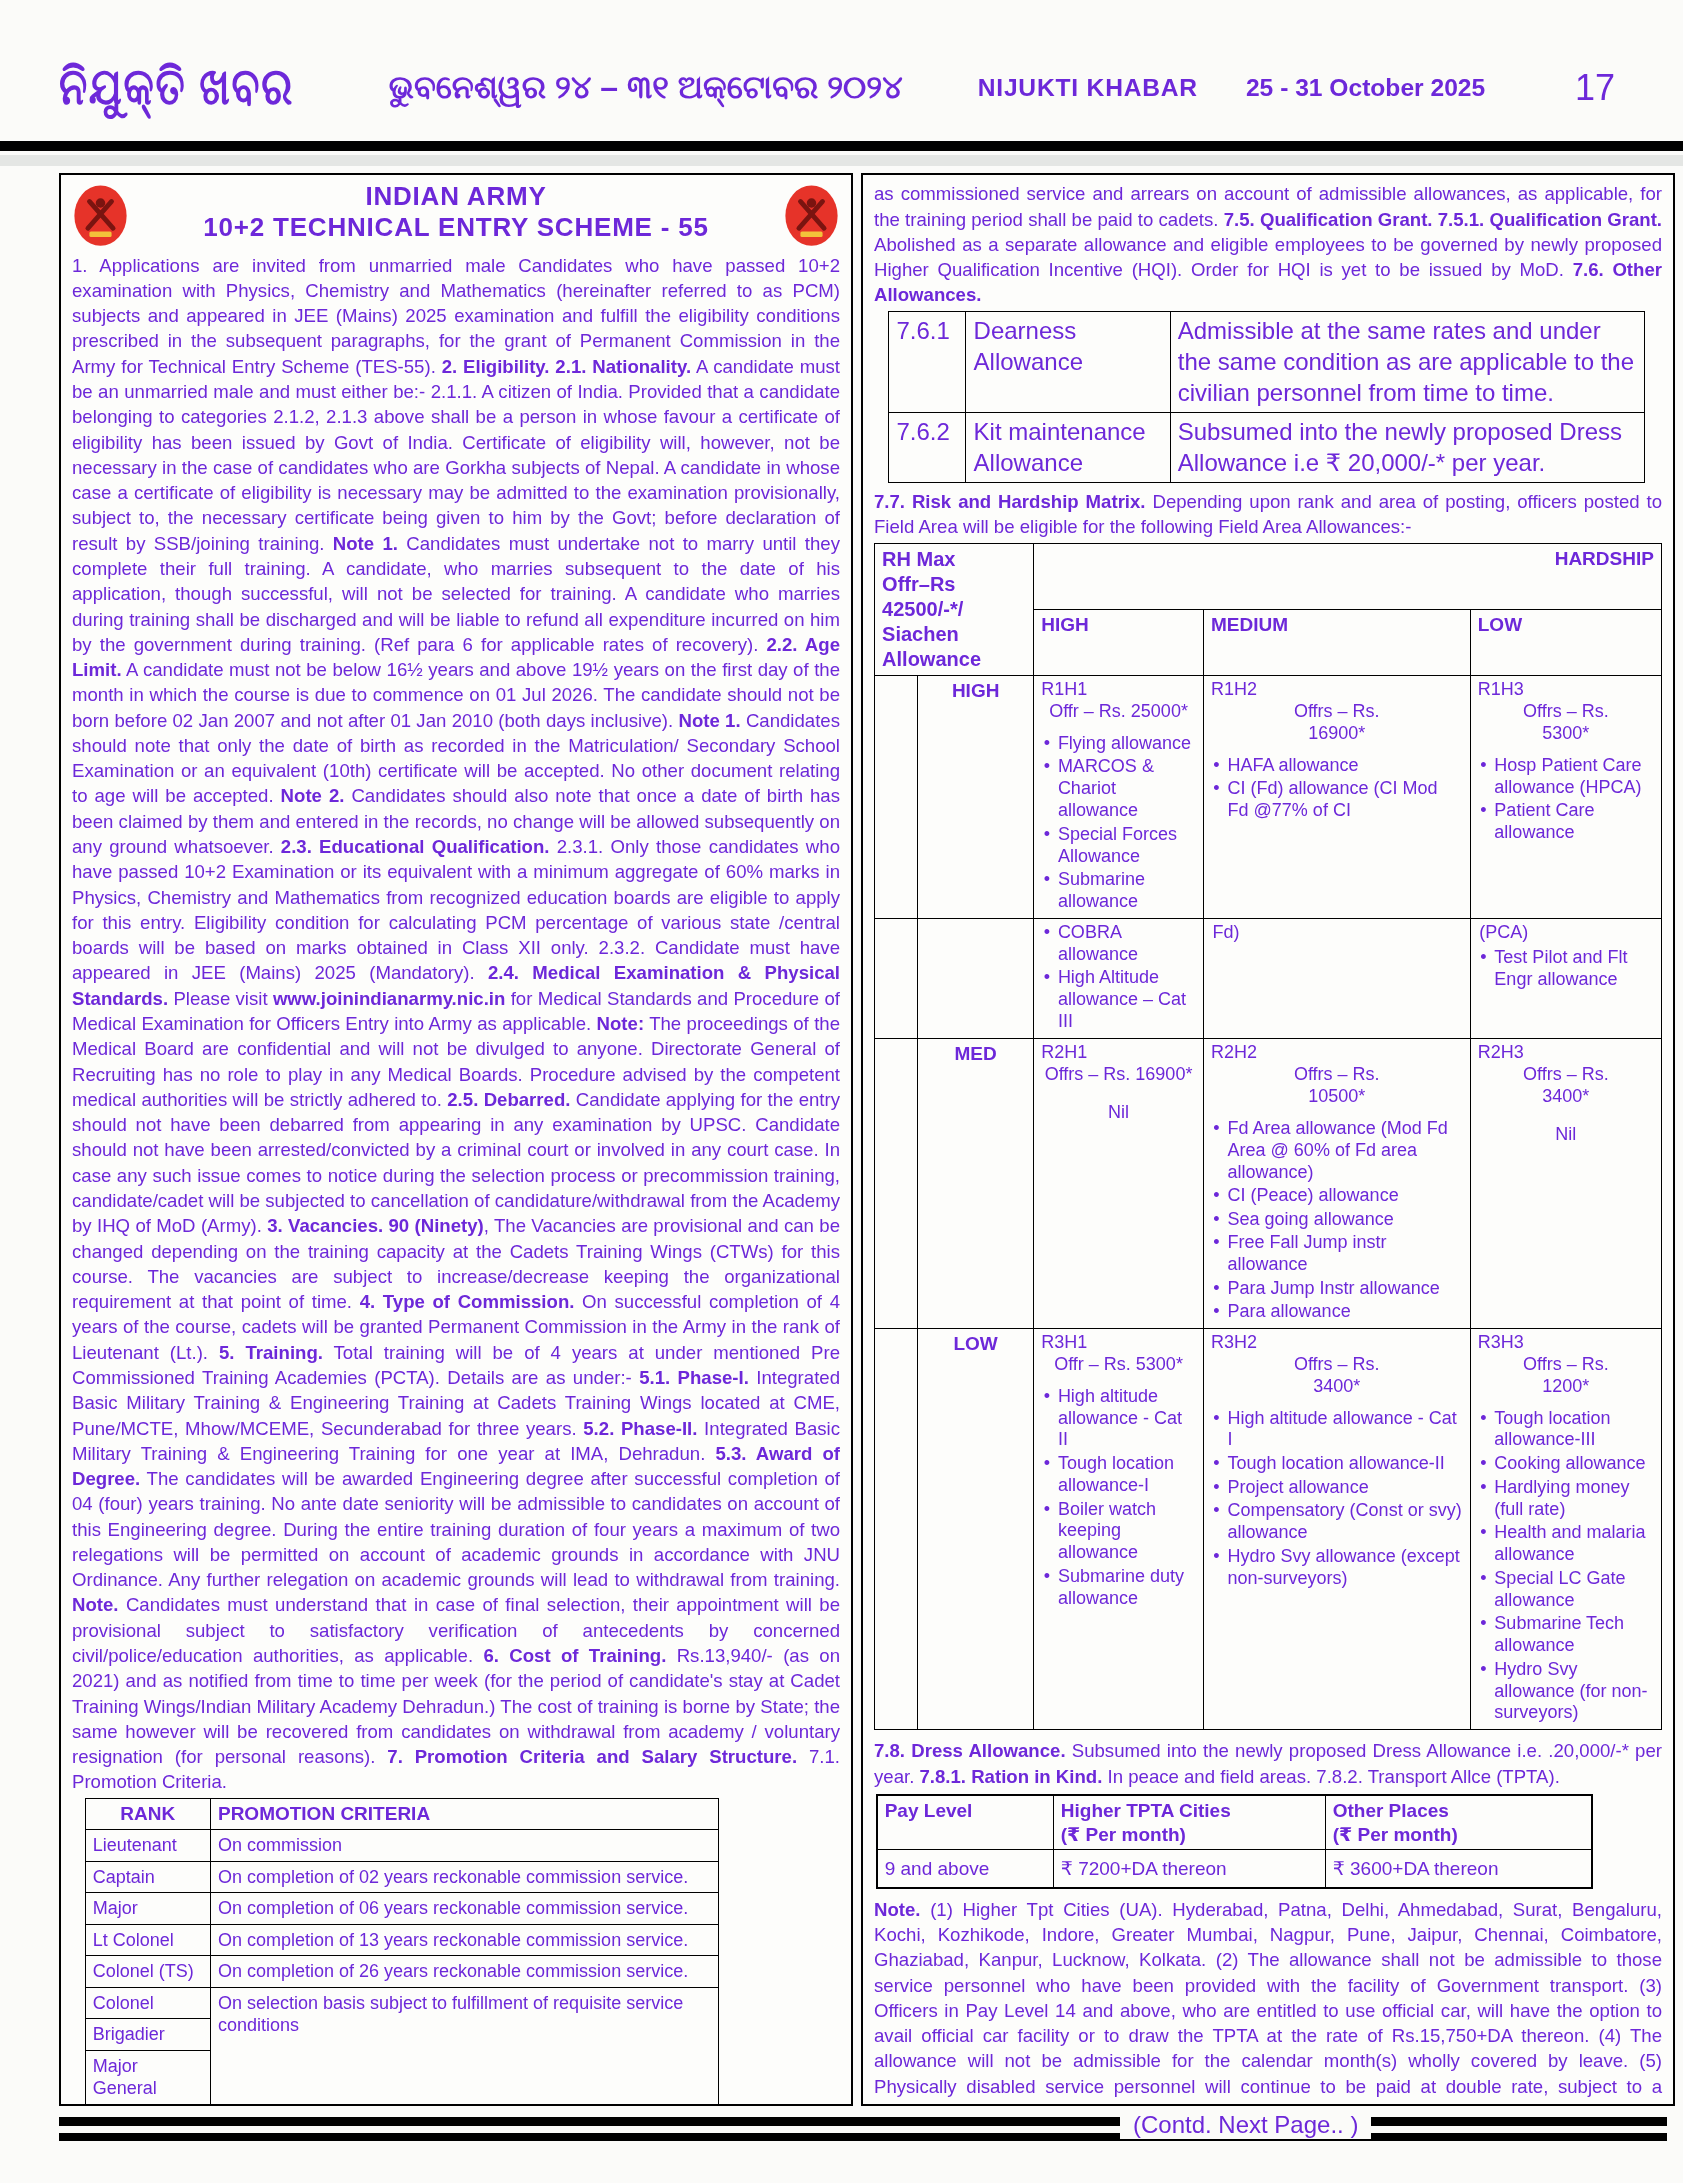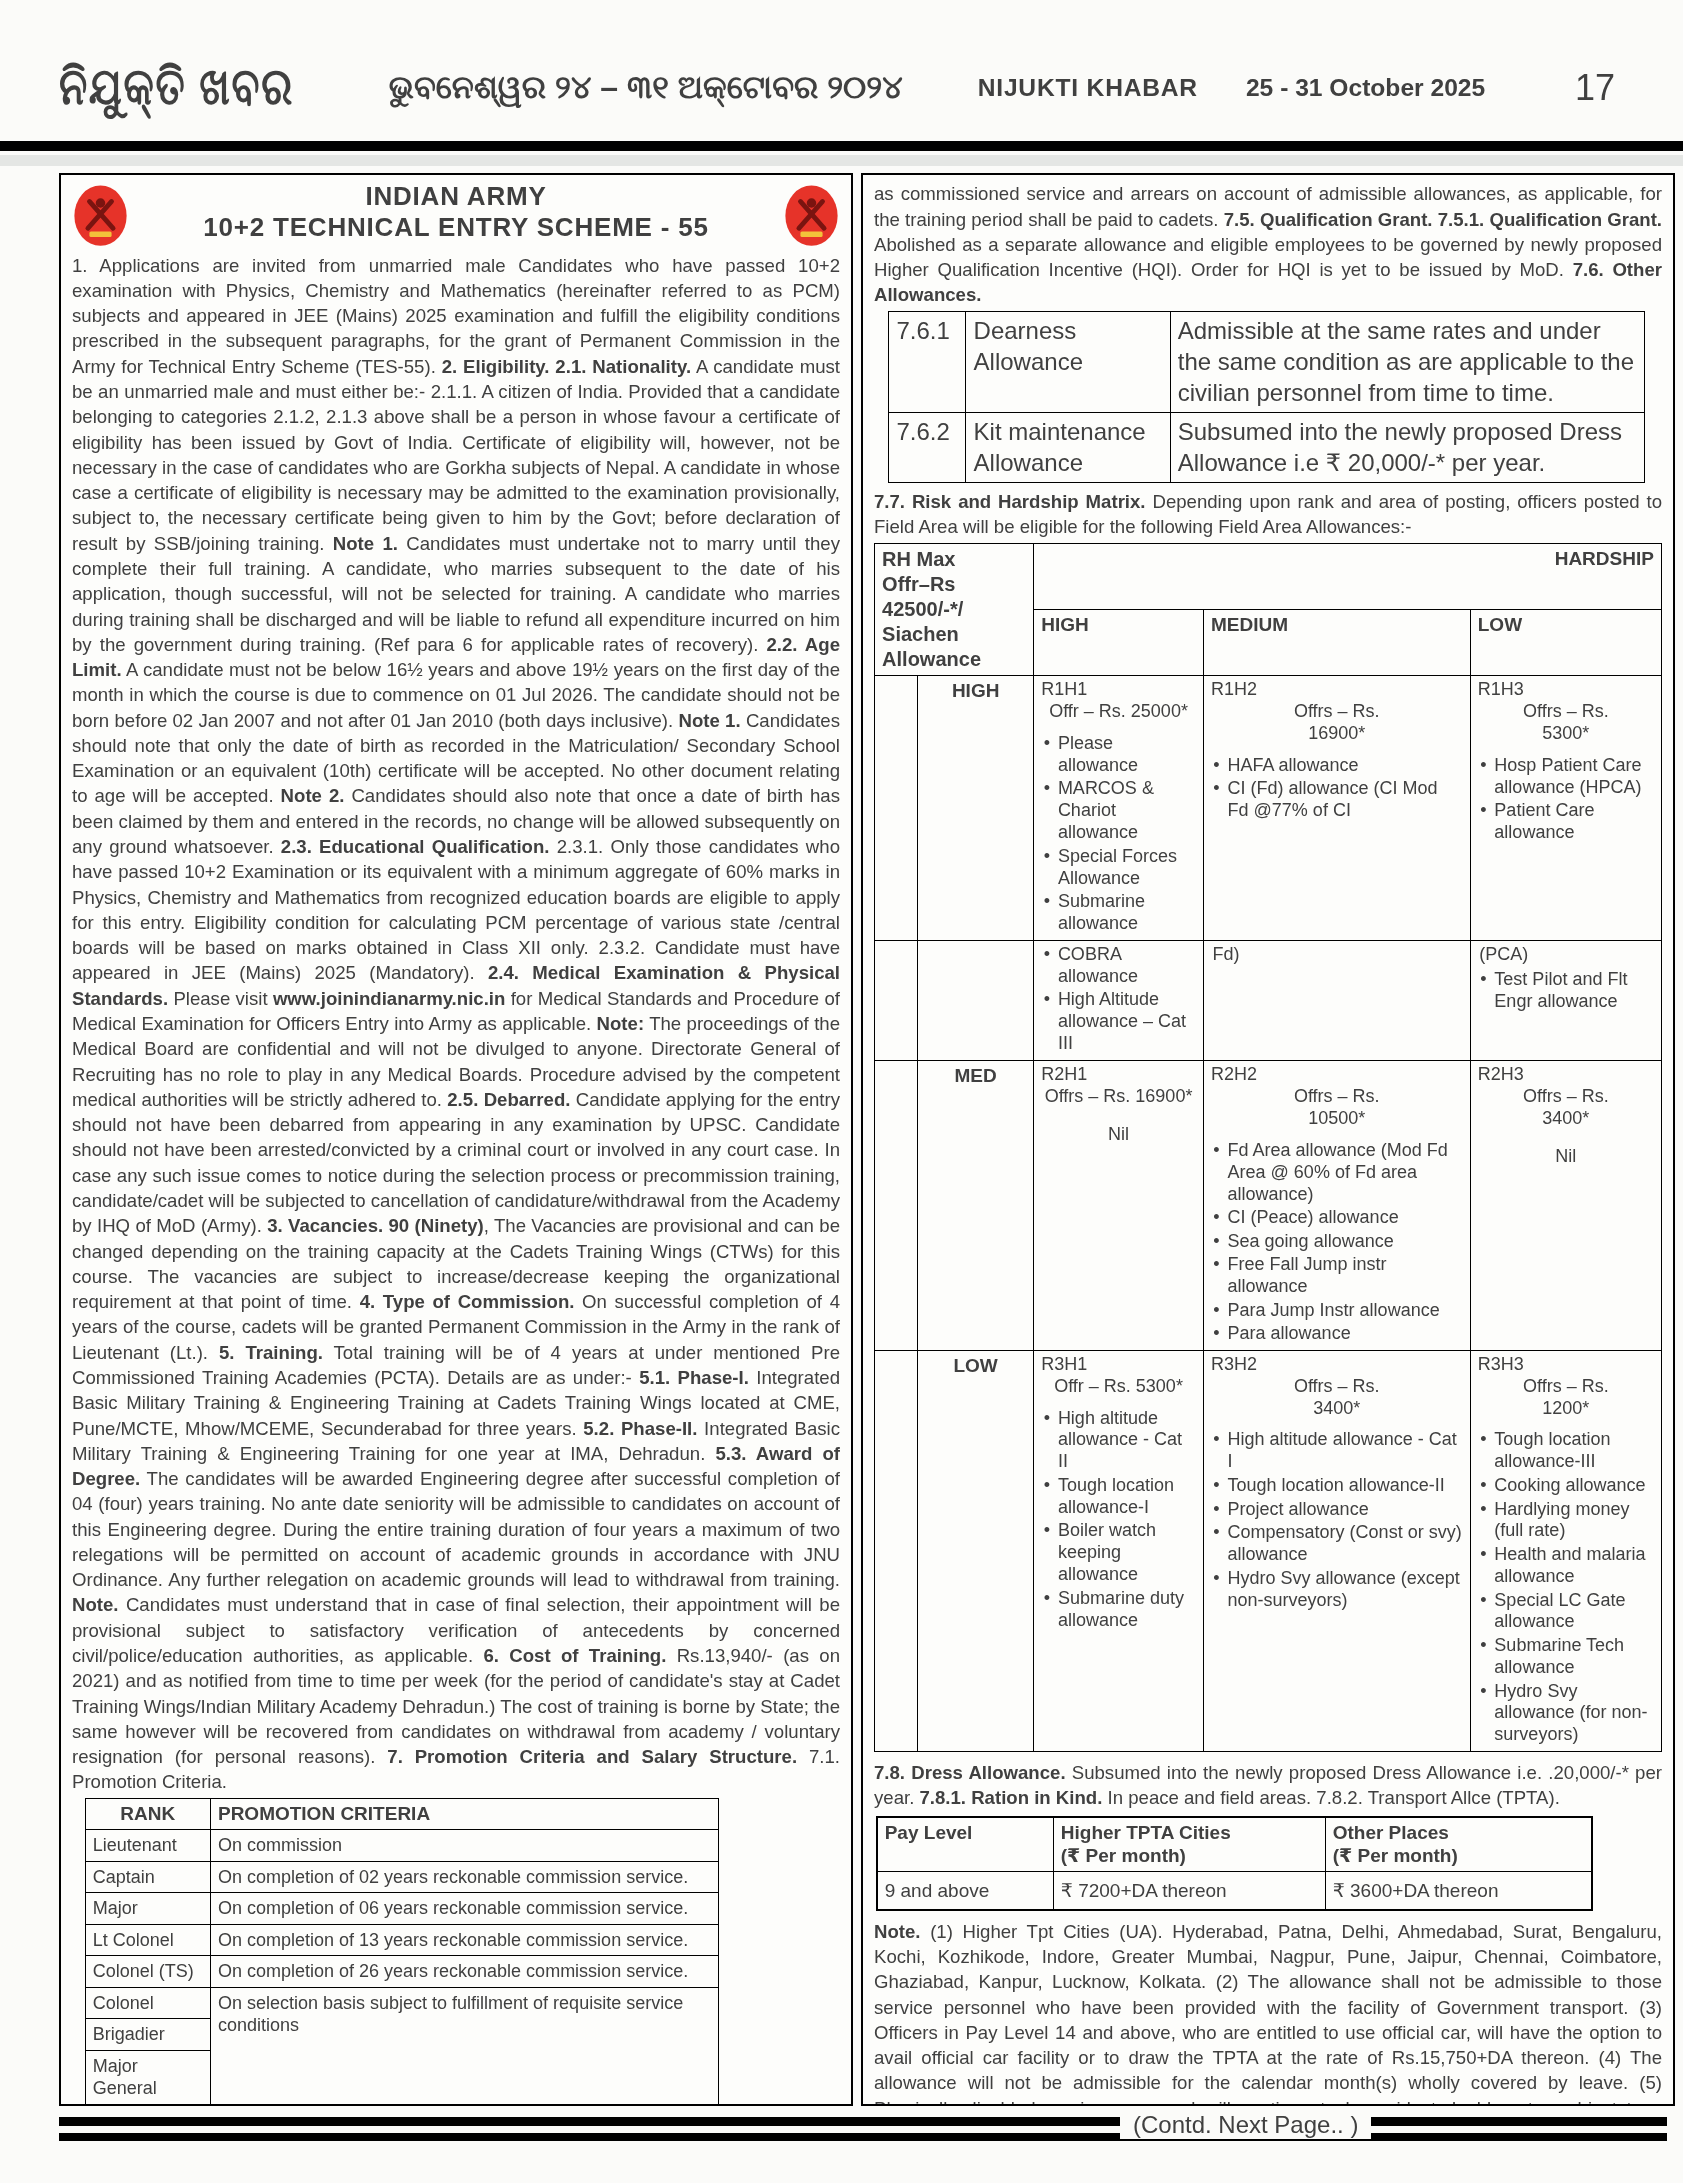--- a/index.html
+++ b/index.html
@@ -1,16 +1,16 @@
 <!DOCTYPE html>
 <html style="font-size:12.7px"><head>
 <meta charset="utf-8">
 <style>
   html,body{margin:0;padding:0;background:#e9e9e6;}
-  .page{position:relative;width:1683px;height:2183px;background:#fbfbf9;color:#404040;
+  .page{position:relative;width:1683px;height:2183px;background:#fbfbf9;color:#6d28d9;
         font-family:"Liberation Sans","DejaVu Sans",sans-serif;overflow:hidden;}
   
   .masthead{position:absolute;top:41px;left:59px;right:32px;height:93px;display:flex;align-items:center;}
   .logo{font-size:41px;font-weight:bold;letter-spacing:1.6px;transform:scaleY(1.25);white-space:nowrap;}
   .odia-date{font-size:32px;font-weight:bold;margin-left:95px;white-space:nowrap;text-align:center;}
   .masthead-title{font-size:24.6px;font-weight:bold;letter-spacing:0.8px;margin-left:75px;white-space:nowrap;}
   .masthead-date{font-size:24.6px;font-weight:bold;margin-left:48px;white-space:nowrap;}
   .page-num{font-size:36px;margin-left:auto;margin-right:36px;}
   .mast-rule{position:absolute;top:141px;left:0;right:0;height:9.5px;background:#000;}
   .mast-band{position:absolute;top:155px;left:0;right:0;height:11px;background:#e4e6e4;}
@@ -182,21 +182,21 @@
           <th>LOW</th>
         </tr>
 
         <tr>
           <td class="spacer"></td>
           <td class="rowlab">HIGH</td>
           <td>
             <div class="mcode">R1H1</div>
             <div class="mamt">Offr – Rs. 25000*</div>
             <ul class="b">
-                  <li>Please allowance</li>
+                  <li>Flying allowance</li>
                   <li>MARCOS &amp; Chariot allowance</li>
                   <li>Special Forces Allowance</li>
                   <li>Submarine allowance</li>
                 </ul>
           </td>
           <td>
             <div class="mcode">R1H2</div>
             <div class="mamt" style="white-space: pre-line;">Offrs – Rs.
 16900*</div>
             <ul class="b">

